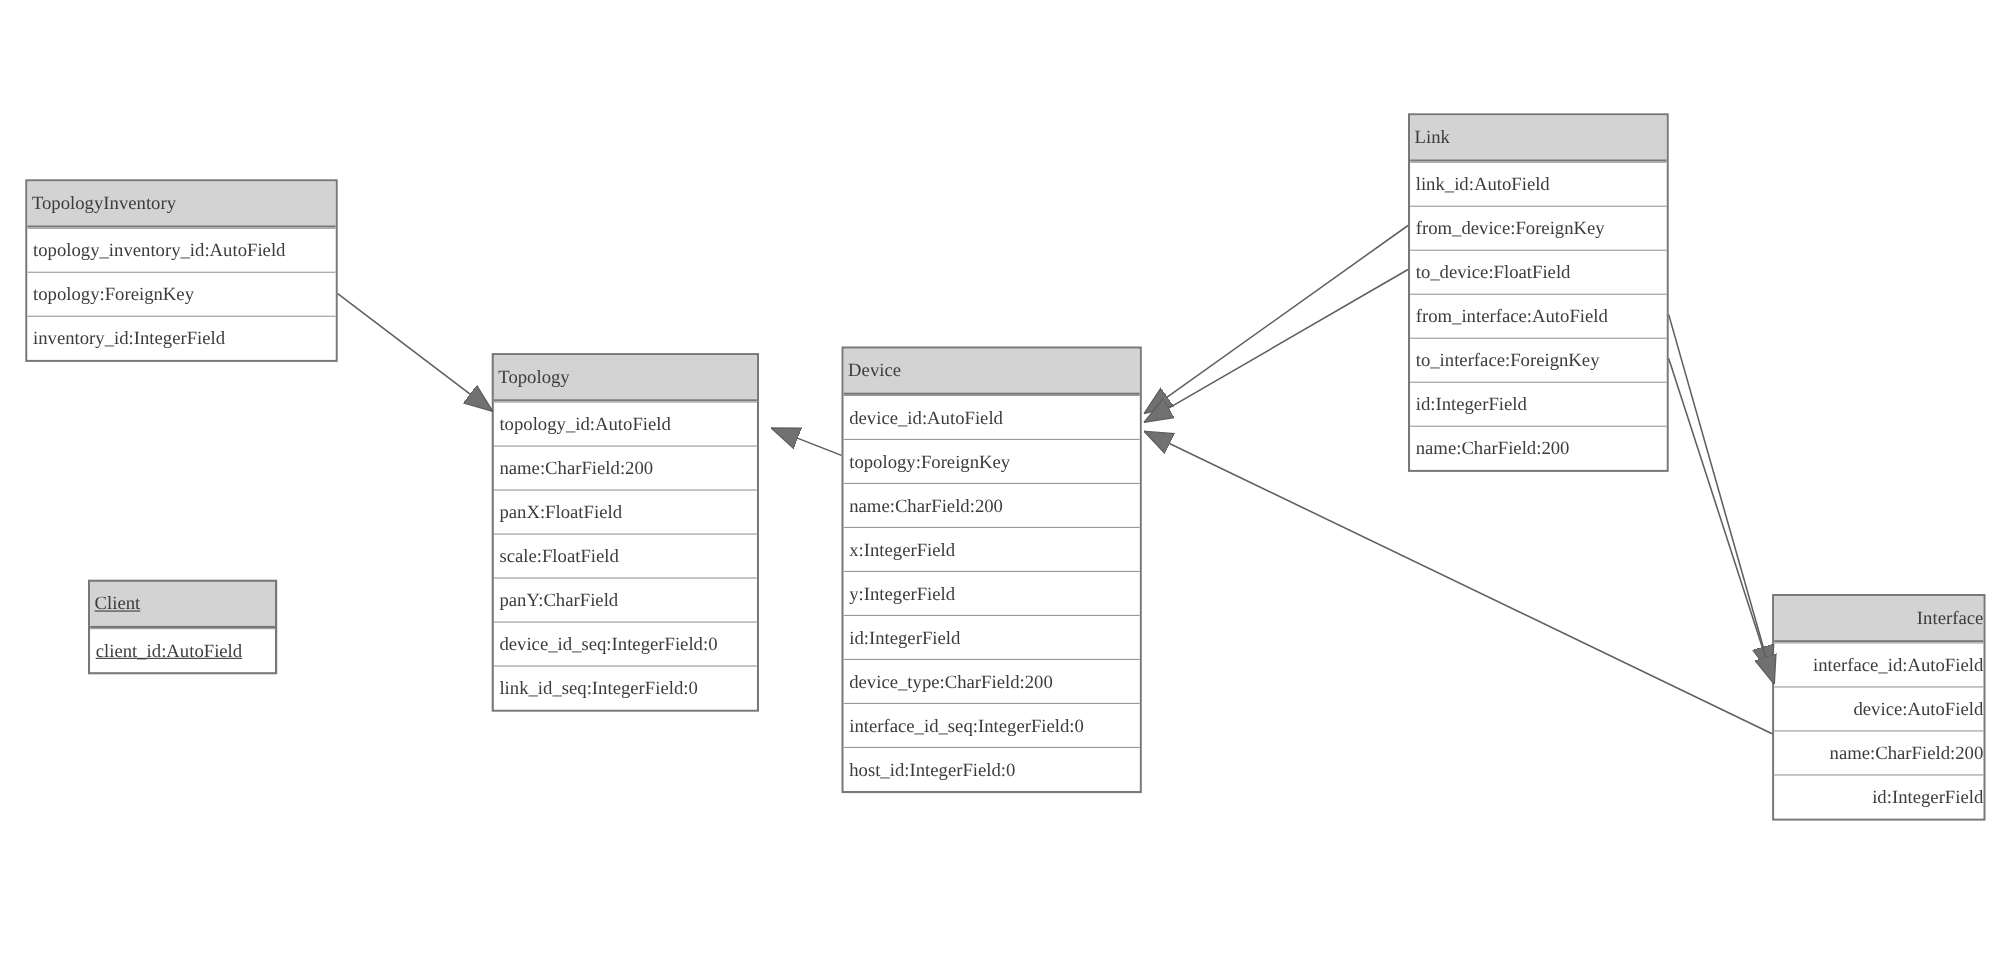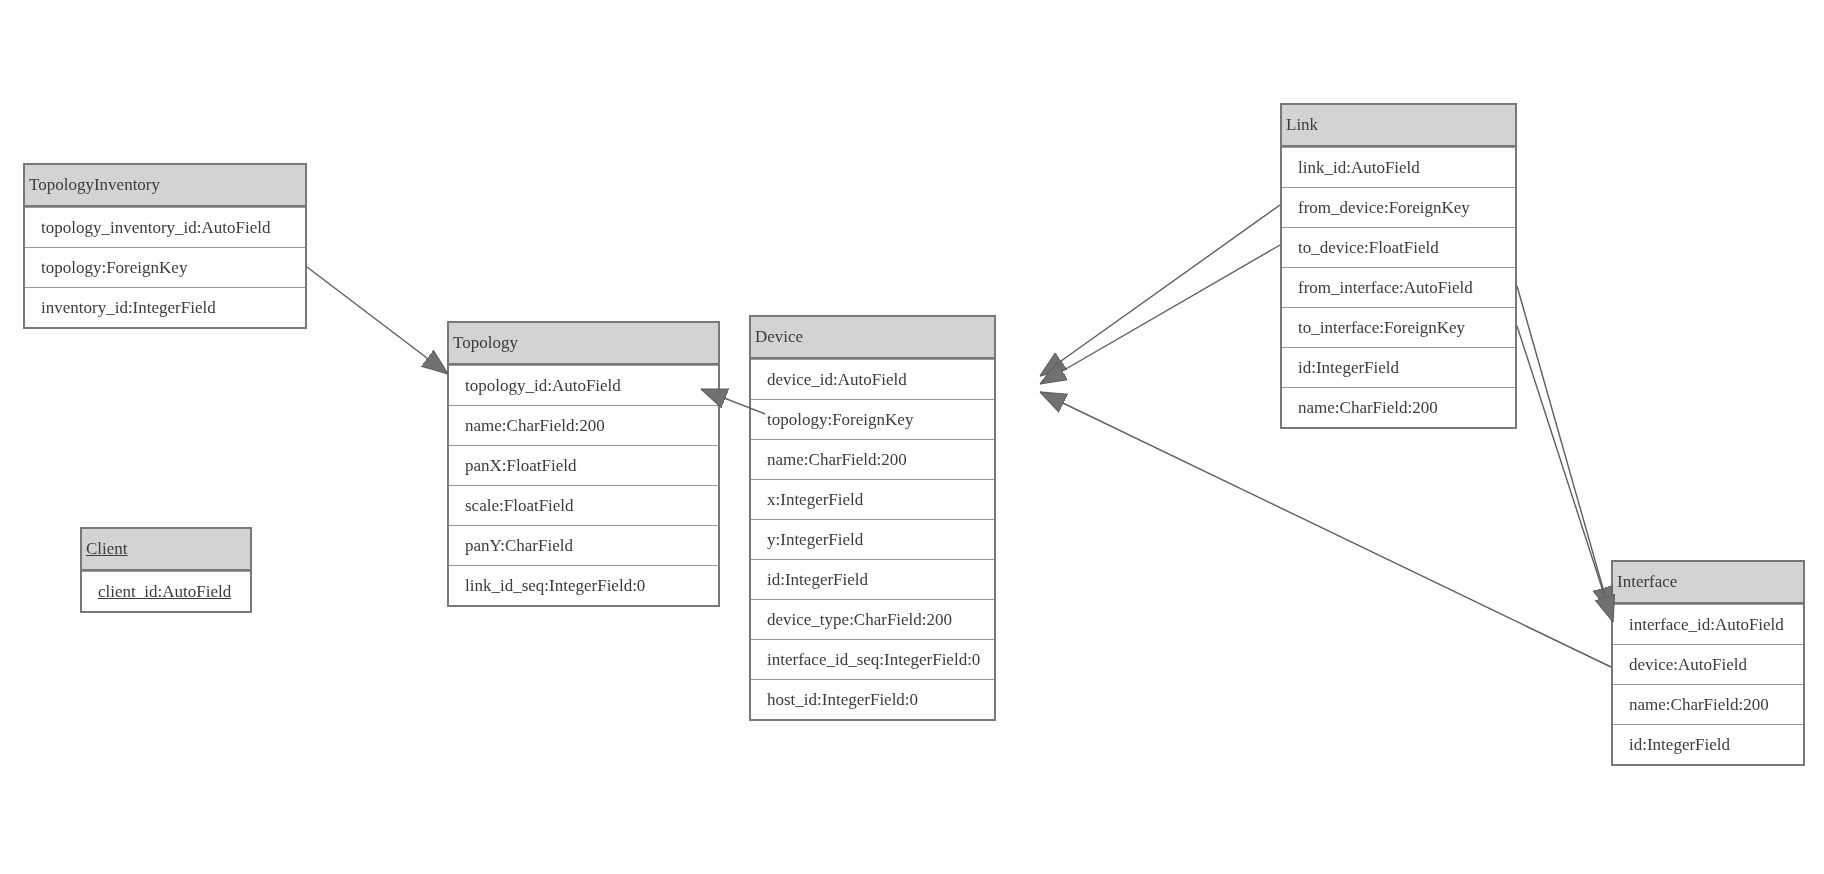--- a/index.html
+++ b/index.html
@@ -49,21 +49,21 @@
     padding-left:4px;
     background:var(--header-fill);
     border-bottom:2px solid var(--border);
     white-space:nowrap;
     overflow:hidden;
   }
   .entity-row{
     box-sizing:border-box;
     height:40px;
     line-height:39px;
-    padding-left:16px;
+    padding-left:5px;
     border-top:1px solid var(--line);
     background:var(--row-fill);
     white-space:nowrap;
     overflow:hidden;
   }
   .entity-row:first-of-type{border-top:none;}
 </style>
 </head>
 <body>
 
@@ -84,34 +84,35 @@
         <line x1="1517" y1="326" x2="1613" y2="622" marker-end="url(#arrowhead)"></line>
       </g>
   </svg>
   <div id="entity-layer">
       <div class="entity" style="left: 23px; top: 163px; width: 284px;">
         <div class="entity-header">TopologyInventory</div>
         <div class="entity-row">topology_inventory_id:AutoField</div>
         <div class="entity-row">topology:ForeignKey</div>
         <div class="entity-row">inventory_id:IntegerField</div>
       </div>
-      <div class="entity" style="left: 447px; top: 321px; width: 273px;">
+      <div class="entity" style="left: 447px; top: 321px; width: 243px;">
         <div class="entity-header">Topology</div>
         <div class="entity-row">topology_id:AutoField</div>
         <div class="entity-row">name:CharField:200</div>
         <div class="entity-row">panX:FloatField</div>
         <div class="entity-row">scale:FloatField</div>
         <div class="entity-row">panY:CharField</div>
+        <div class="entity-row">device_id_seq:IntegerField:0</div>
         <div class="entity-row">link_id_seq:IntegerField:0</div>
       </div>
       <div class="entity" style="left: 80px; top: 527px; width: 172px; text-decoration: underline;">
         <div class="entity-header">Client</div>
         <div class="entity-row">client_id:AutoField</div>
       </div>
-      <div class="entity" style="left: 749px; top: 315px; width: 247px;">
+      <div class="entity" style="left: 765px; top: 315px; width: 273px;">
         <div class="entity-header">Device</div>
         <div class="entity-row">device_id:AutoField</div>
         <div class="entity-row">topology:ForeignKey</div>
         <div class="entity-row">name:CharField:200</div>
         <div class="entity-row">x:IntegerField</div>
         <div class="entity-row">y:IntegerField</div>
         <div class="entity-row">id:IntegerField</div>
         <div class="entity-row">device_type:CharField:200</div>
         <div class="entity-row">interface_id_seq:IntegerField:0</div>
         <div class="entity-row">host_id:IntegerField:0</div>
@@ -119,21 +120,21 @@
       <div class="entity" style="left: 1280px; top: 103px; width: 237px;">
         <div class="entity-header">Link</div>
         <div class="entity-row">link_id:AutoField</div>
         <div class="entity-row">from_device:ForeignKey</div>
         <div class="entity-row">to_device:FloatField</div>
         <div class="entity-row">from_interface:AutoField</div>
         <div class="entity-row">to_interface:ForeignKey</div>
         <div class="entity-row">id:IntegerField</div>
         <div class="entity-row">name:CharField:200</div>
       </div>
-      <div class="entity" style="left: 1611px; top: 560px; width: 194px;">
+      <div class="entity" style="left: 1611px; top: 540px; width: 194px; text-align: right;">
         <div class="entity-header">Interface</div>
         <div class="entity-row">interface_id:AutoField</div>
         <div class="entity-row">device:AutoField</div>
         <div class="entity-row">name:CharField:200</div>
         <div class="entity-row">id:IntegerField</div>
       </div>
     </div>
 </div>
 
 </body></html>

